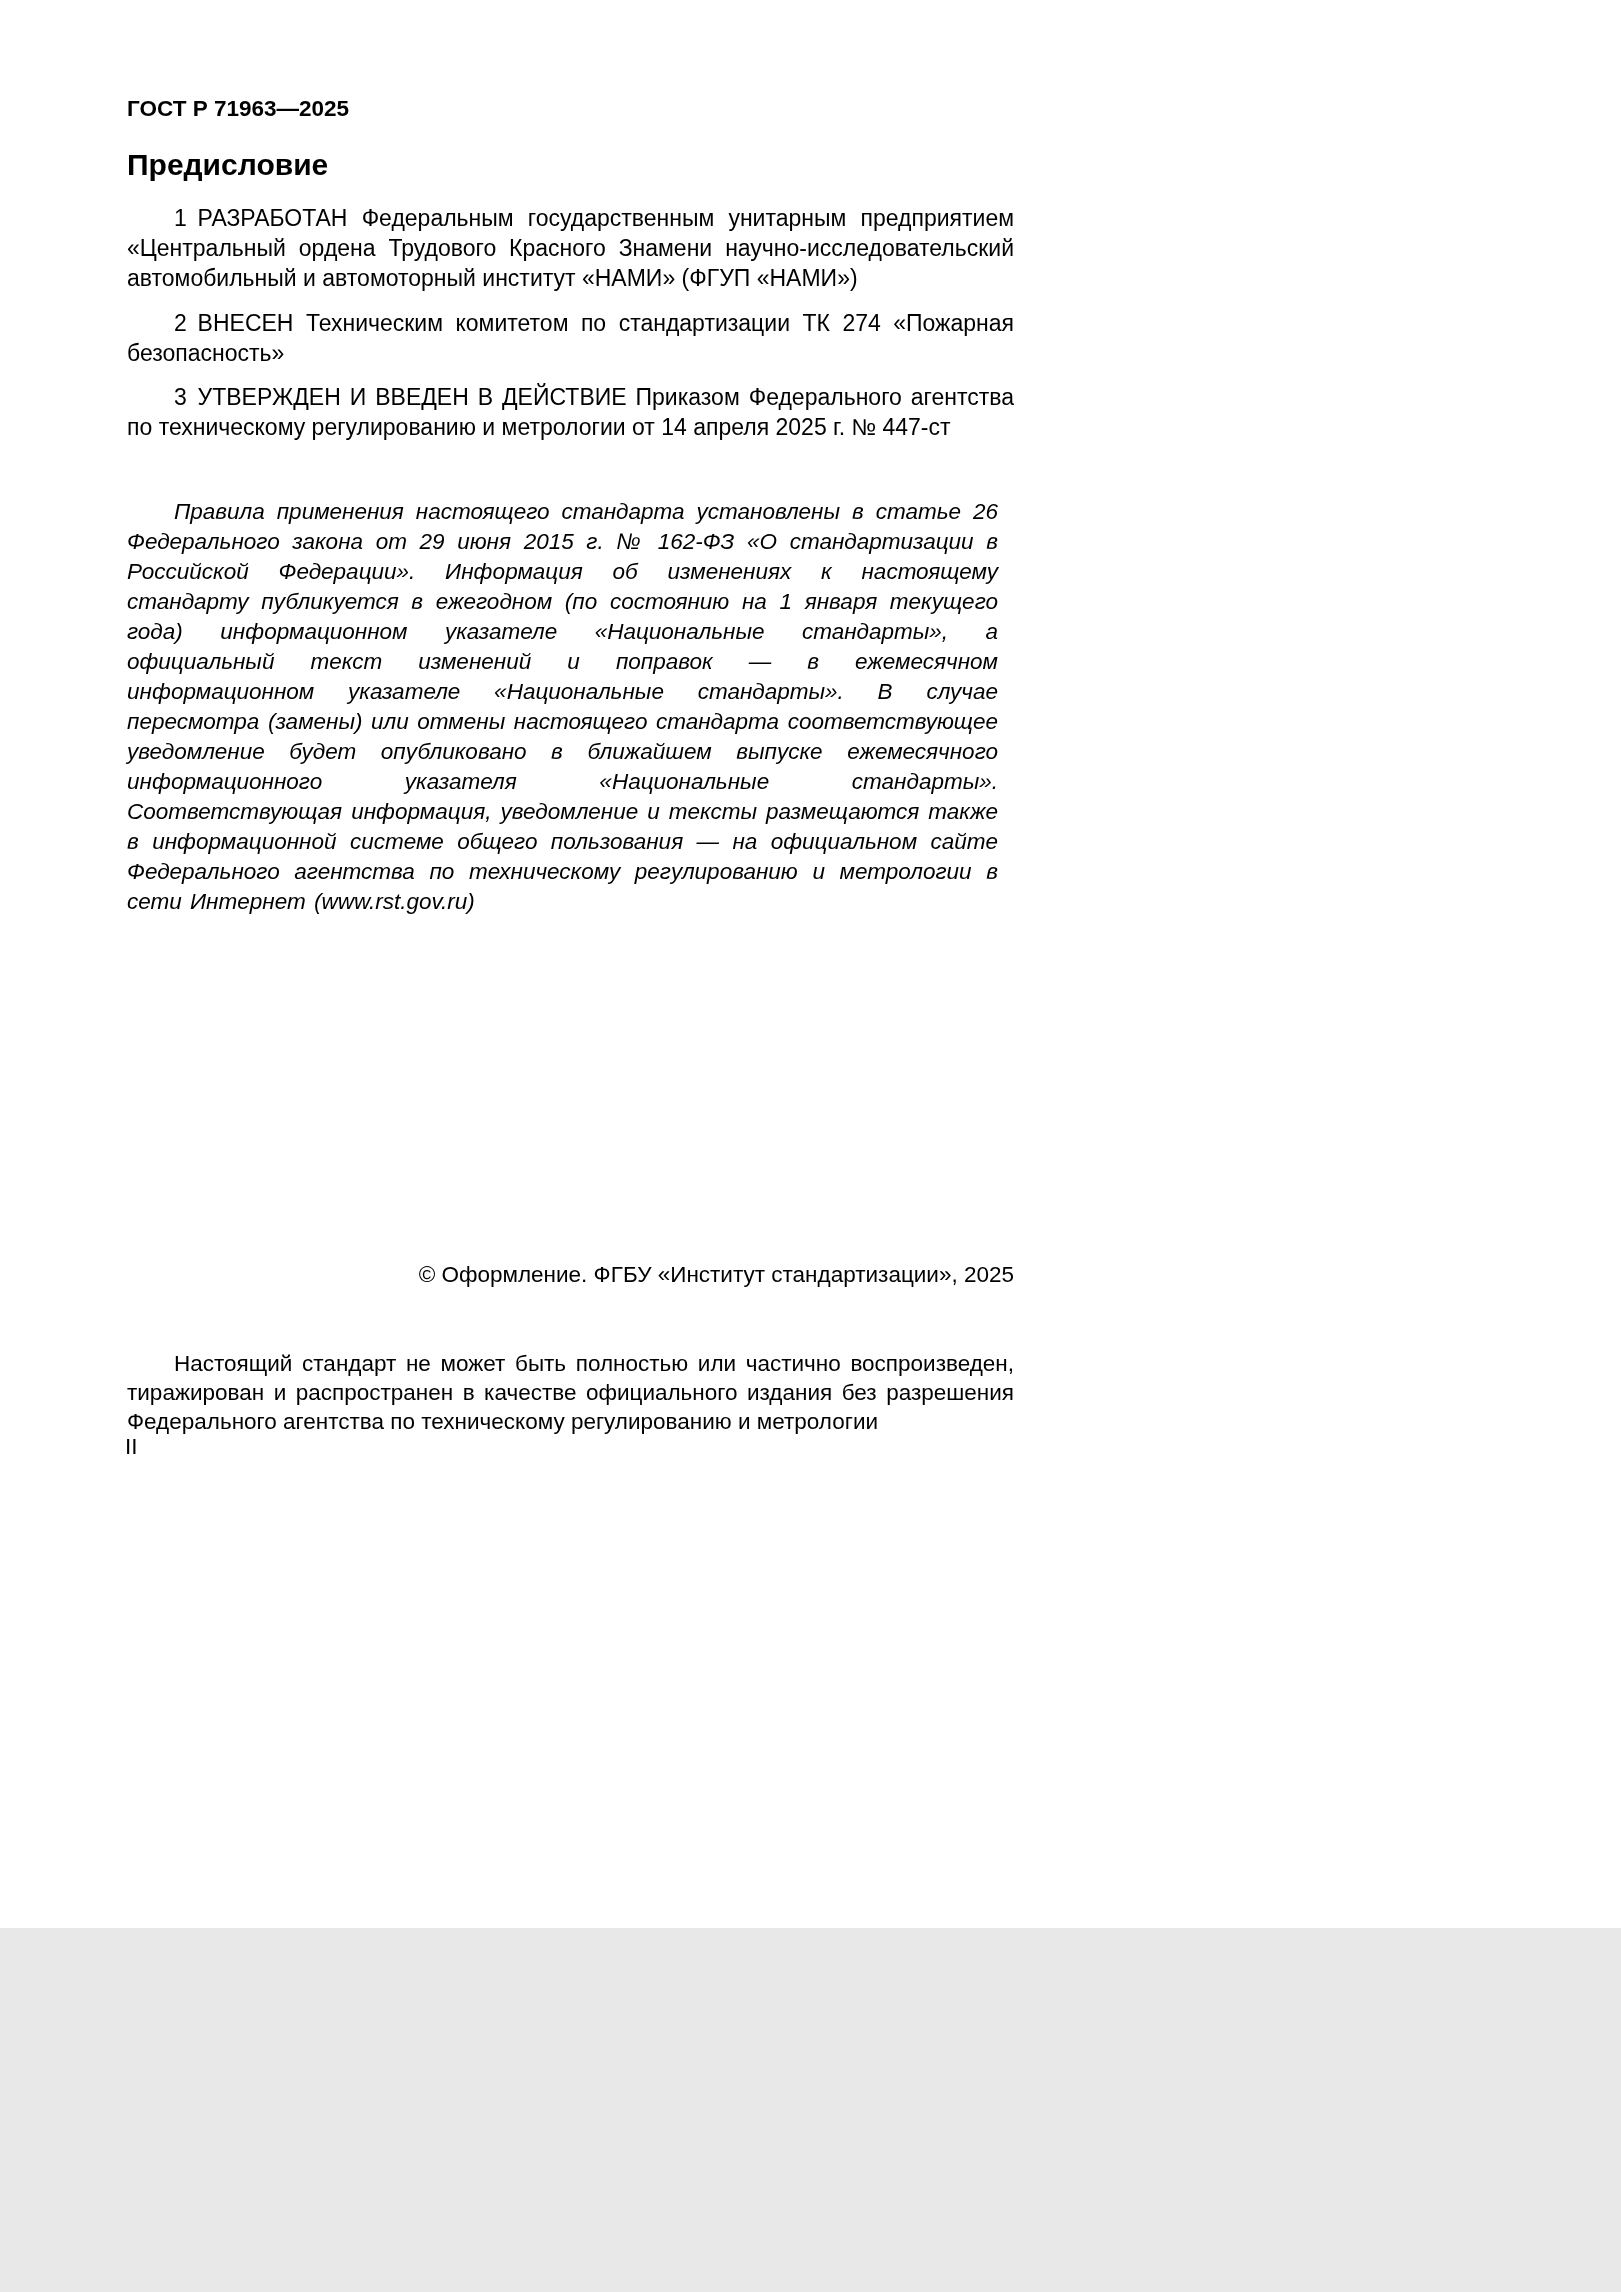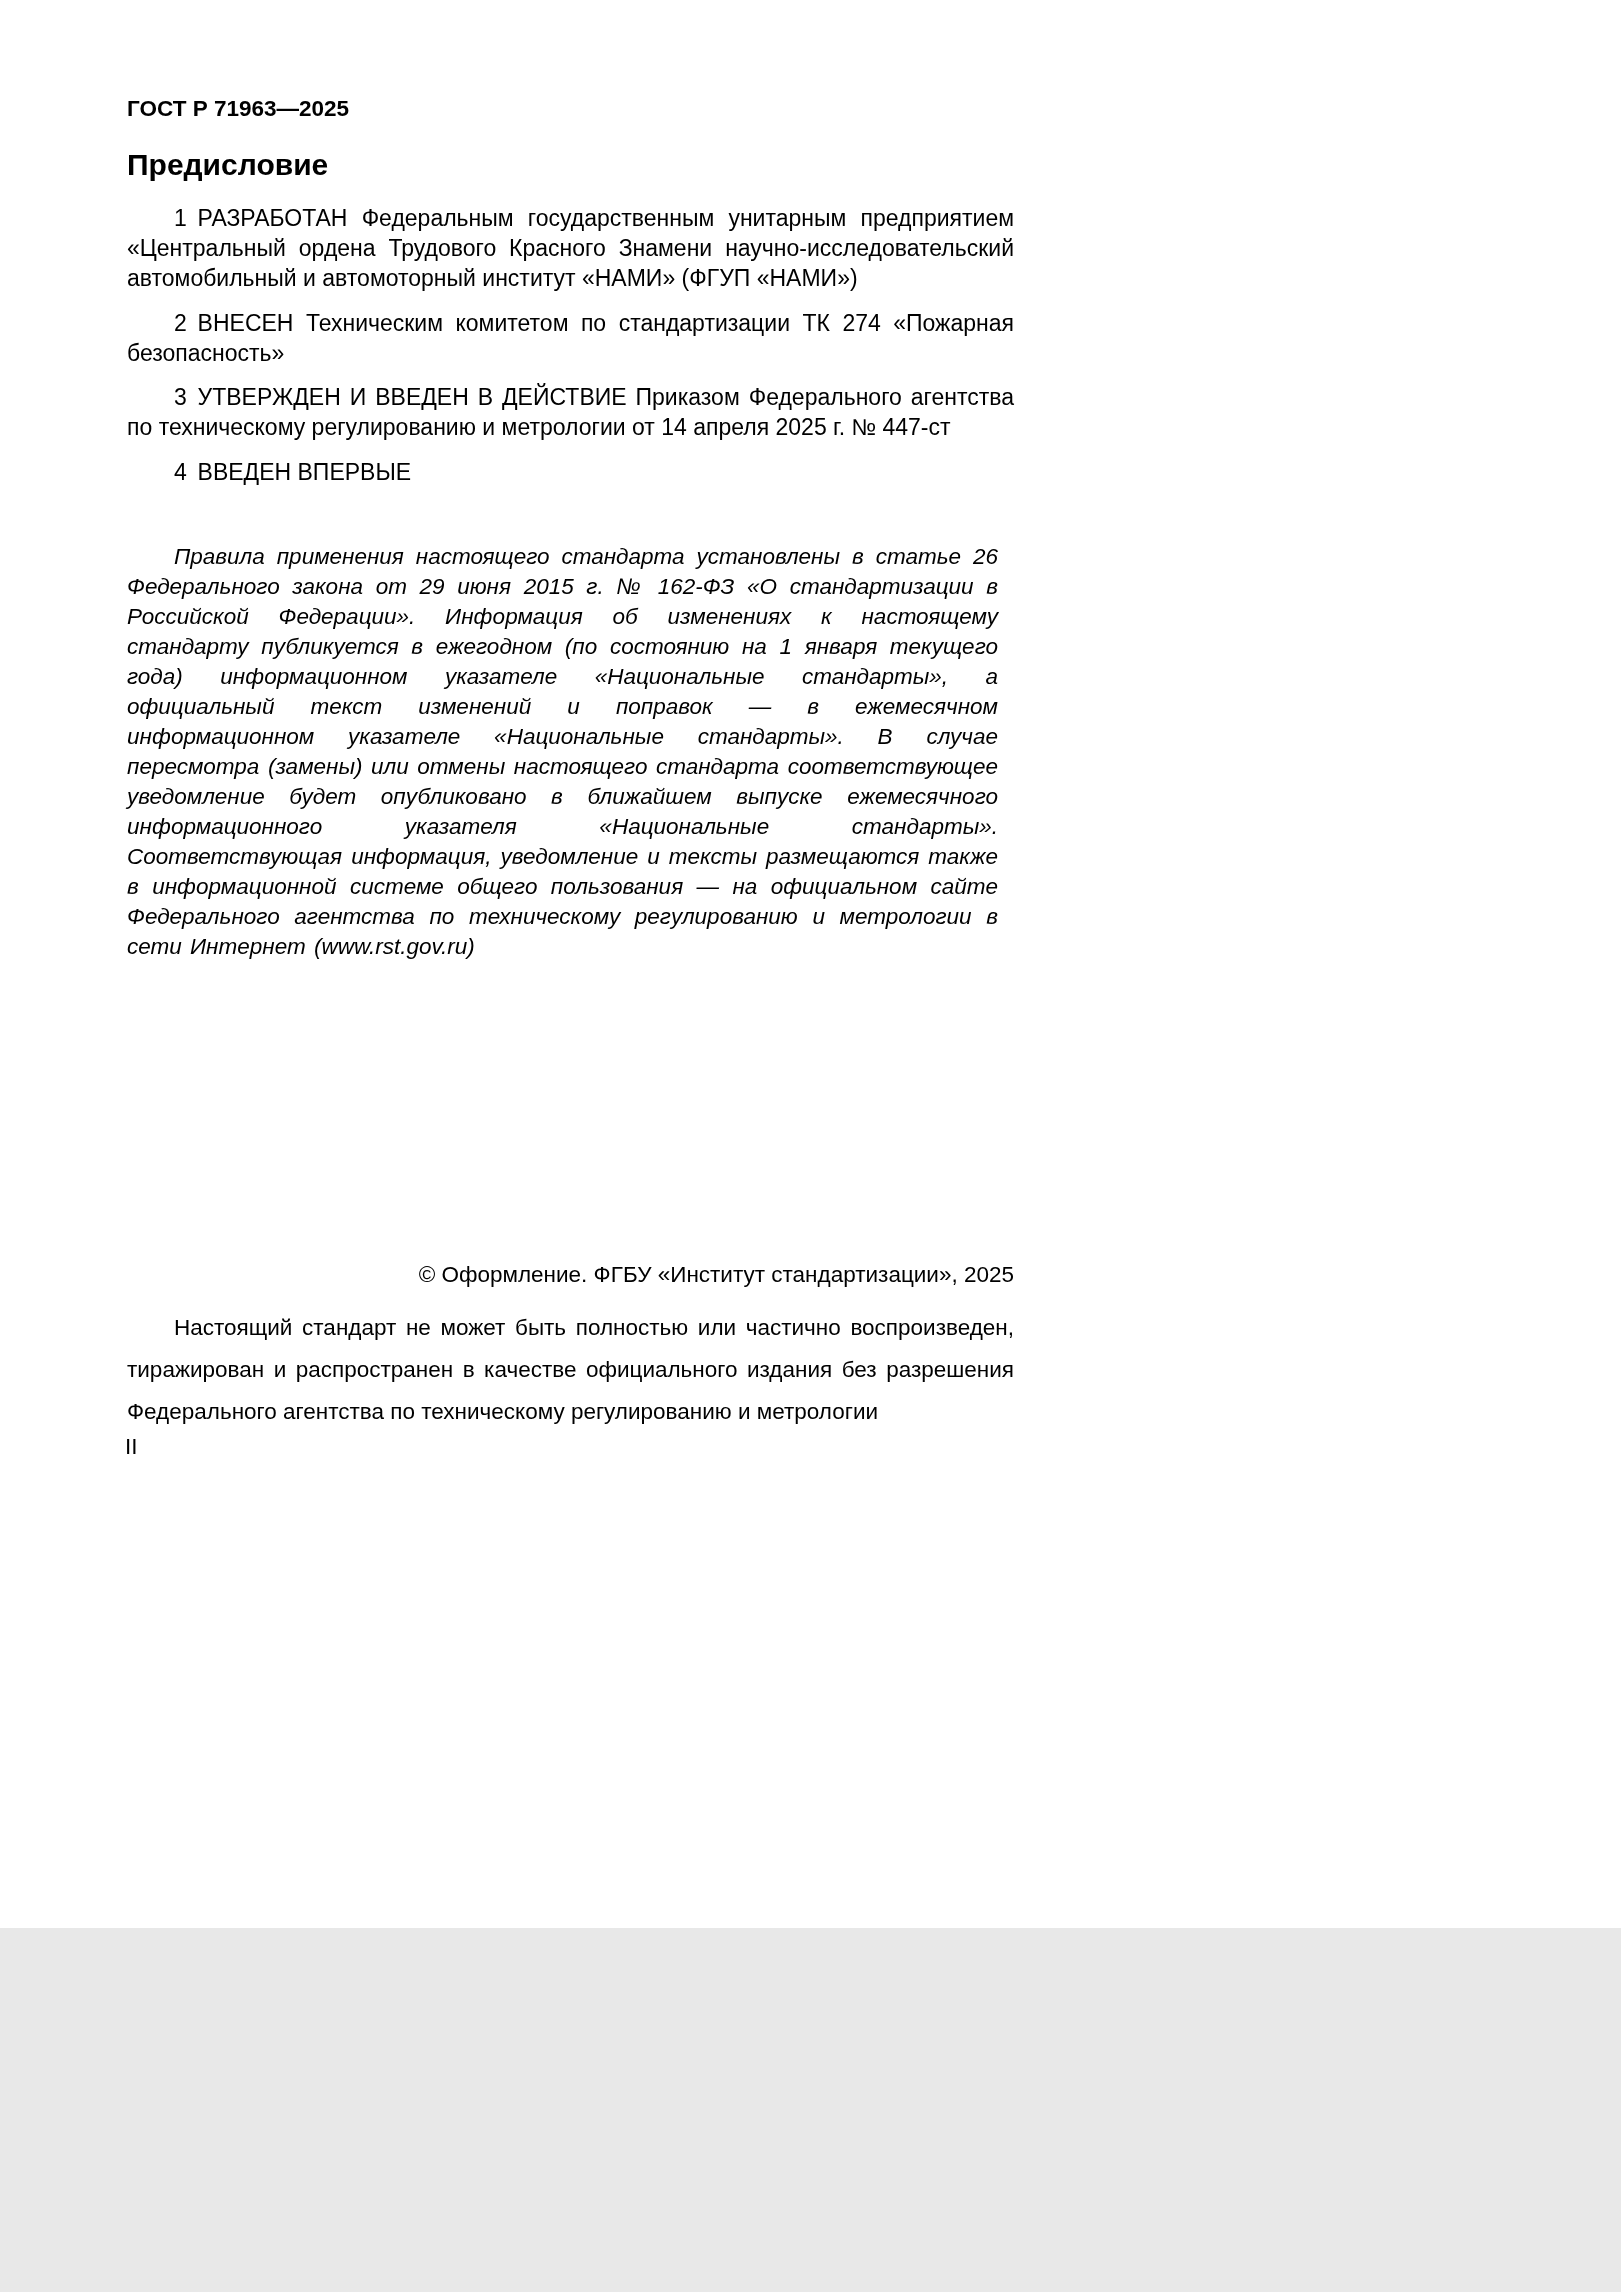--- a/index.html
+++ b/index.html
@@ -58,24 +58,24 @@
     top: 1260px;
     width: 887px;
     text-align: right;
     font-size: 22.5px;
     line-height: 30px;
     margin: 0;
   }
   .restriction {
     position: absolute;
     left: 127px;
-    top: 1307px;
+    top: 1349px;
     width: 887px;
     font-size: 22.5px;
-    line-height: 42px;
+    line-height: 29px;
     text-align: justify;
     text-indent: 47px;
     margin: 0;
   }
   .page-number {
     position: absolute;
     left: 125px;
     top: 1432px;
     font-size: 22.5px;
     line-height: 30px;
@@ -97,23 +97,20 @@
     </p>
 
     <p class="fw-item">
       <span class="num">2</span><span>ВНЕСЕН Техническим комитетом по стандартизации ТК 274 «Пожарная безопасность»</span>
     </p>
 
     <p class="fw-item">
       <span class="num">3</span><span>УТВЕРЖДЕН И ВВЕДЕН В ДЕЙСТВИЕ Приказом Федерального агентства по техническому регулированию и метрологии от 14 апреля 2025 г. № 447-ст</span>
     </p>
 
-    <p class="fw-item">
-      <span class="num">4</span><span>ВВЕДЕН ВПЕРВЫЕ</span>
-    </p>
 
     <p class="legal-notice">Правила применения настоящего стандарта установлены в статье 26 Федерального закона от 29 июня 2015 г. № 162-ФЗ «О стандартизации в Российской Федерации». Информация об изменениях к настоящему стандарту публикуется в ежегодном (по состоянию на 1 января текущего года) информационном указателе «Национальные стандарты», а официальный текст изменений и поправок — в ежемесячном информационном указателе «Национальные стандарты». В случае пересмотра (замены) или отмены настоящего стандарта соответствующее уведомление будет опубликовано в ближайшем выпуске ежемесячного информационного указателя «Национальные стандарты». Соответствующая информация, уведомление и тексты размещаются также в информационной системе общего пользования — на официальном сайте Федерального агентства по техническому регулированию и метрологии в сети Интернет (www.rst.gov.ru)</p>
 
   </div>
 
   <p class="copyright-line">© Оформление. ФГБУ «Институт стандартизации», 2025</p>
 
   <p class="restriction">Настоящий стандарт не может быть полностью или частично воспроизведен, тиражирован и распространен в качестве официального издания без разрешения Федерального агентства по техническому регулированию и метрологии</p>
 
   <div class="page-number">II</div>

